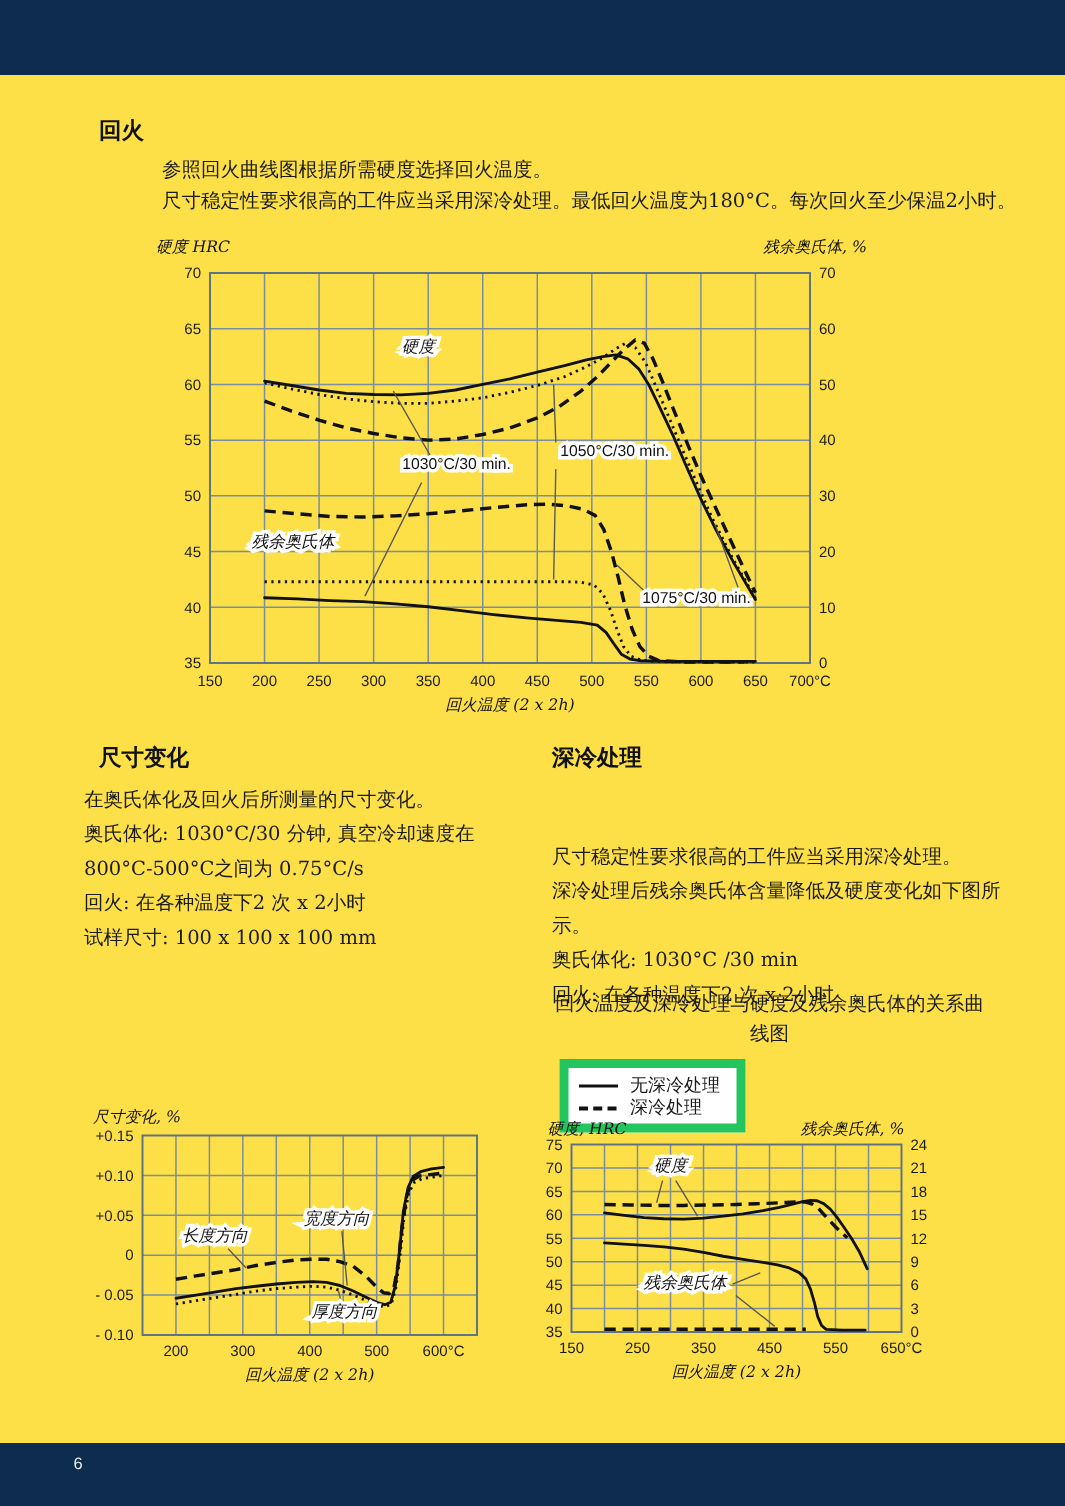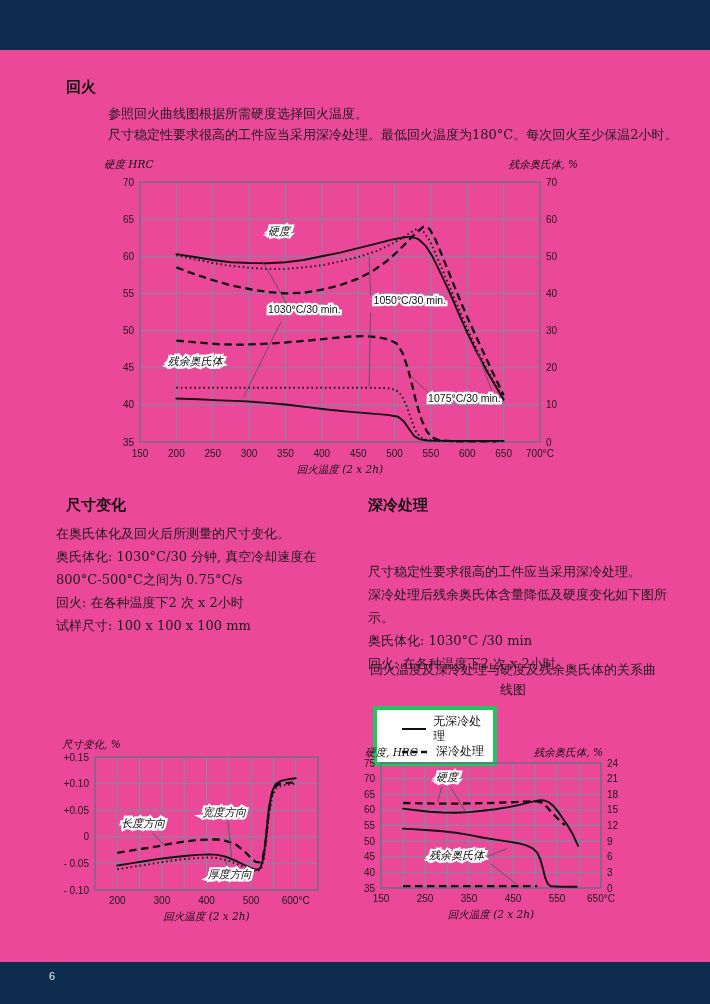--- a/index.html
+++ b/index.html
@@ -1,28 +1,28 @@
 <!DOCTYPE html>
 <html><head>
 <meta charset="utf-8">
 <style>
   html,body{margin:0;padding:0;background:#888;}
-  .page{position:relative;width:710px;height:1004px;background:#ec4899;overflow:hidden;
+  .page{position:relative;width:710px;height:1004px;background:#fde047;overflow:hidden;
         font-family:"DejaVu Serif",serif;color:#1b1b1b;}
   .topbar{position:absolute;left:0;top:0;width:710px;height:50px;background:#0e2c4e;}
   .footerbar{position:absolute;left:0;top:962px;width:710px;height:42px;background:#0e2c4e;}
   .pagenum{position:absolute;left:49px;top:8px;font:11px "Liberation Sans",sans-serif;color:#e8edf3;}
   h2.sec{position:absolute;margin:0;font:bold 15px "Liberation Sans",sans-serif;color:#111;}
   .bodytext{position:absolute;font-size:13px;line-height:22px;white-space:nowrap;margin-left:42px;}
   .body-lines{position:absolute;font-size:13px;line-height:23px;}
   .bodyline{min-height:23px;}
   .caption{position:absolute;font-size:13px;line-height:20px;}
   .chart{position:absolute;}
-  .legend{position:absolute;left:373px;top:706px;width:124px;border:4px solid #22c55e;
-          padding:4px 6px 3px 24px;background:#fff;box-sizing:border-box;}
+  .legend{position:absolute;left:373px;top:706px;width:124px;border:6px solid #22c55e;
+          padding:4px 6px 3px 6px;background:#fff;box-sizing:border-box;}
   .legend-row{display:flex;align-items:center;gap:7px;font-size:12px;line-height:15px;}
   
   .grid{stroke:#7a8da1;stroke-width:1;}
   .plotbox{fill:none;stroke:#5d7186;stroke-width:1.3;}
   .s-solid{fill:none;stroke:#111;stroke-width:1.9;stroke-linejoin:round;stroke-linecap:round;}
   .s-dashed{fill:none;stroke:#111;stroke-width:2.3;stroke-linejoin:round;stroke-dasharray:7.5 4.5;}
   .s-dotted{fill:none;stroke:#111;stroke-width:1.9;stroke-linejoin:round;stroke-dasharray:1.5 3;stroke-linecap:butt;}
   .tick{font:10px "Liberation Sans",sans-serif;fill:#1a1a1a;}
   .axis-title{font:italic 10.5px "DejaVu Serif",serif;fill:#111;}
   .leader{stroke:#555;stroke-width:0.9;}

